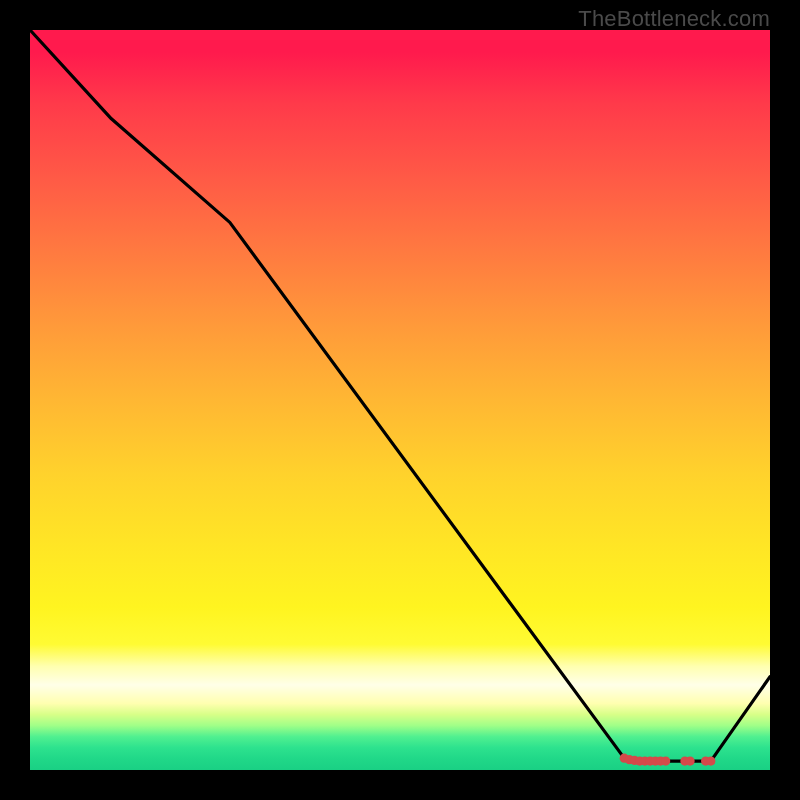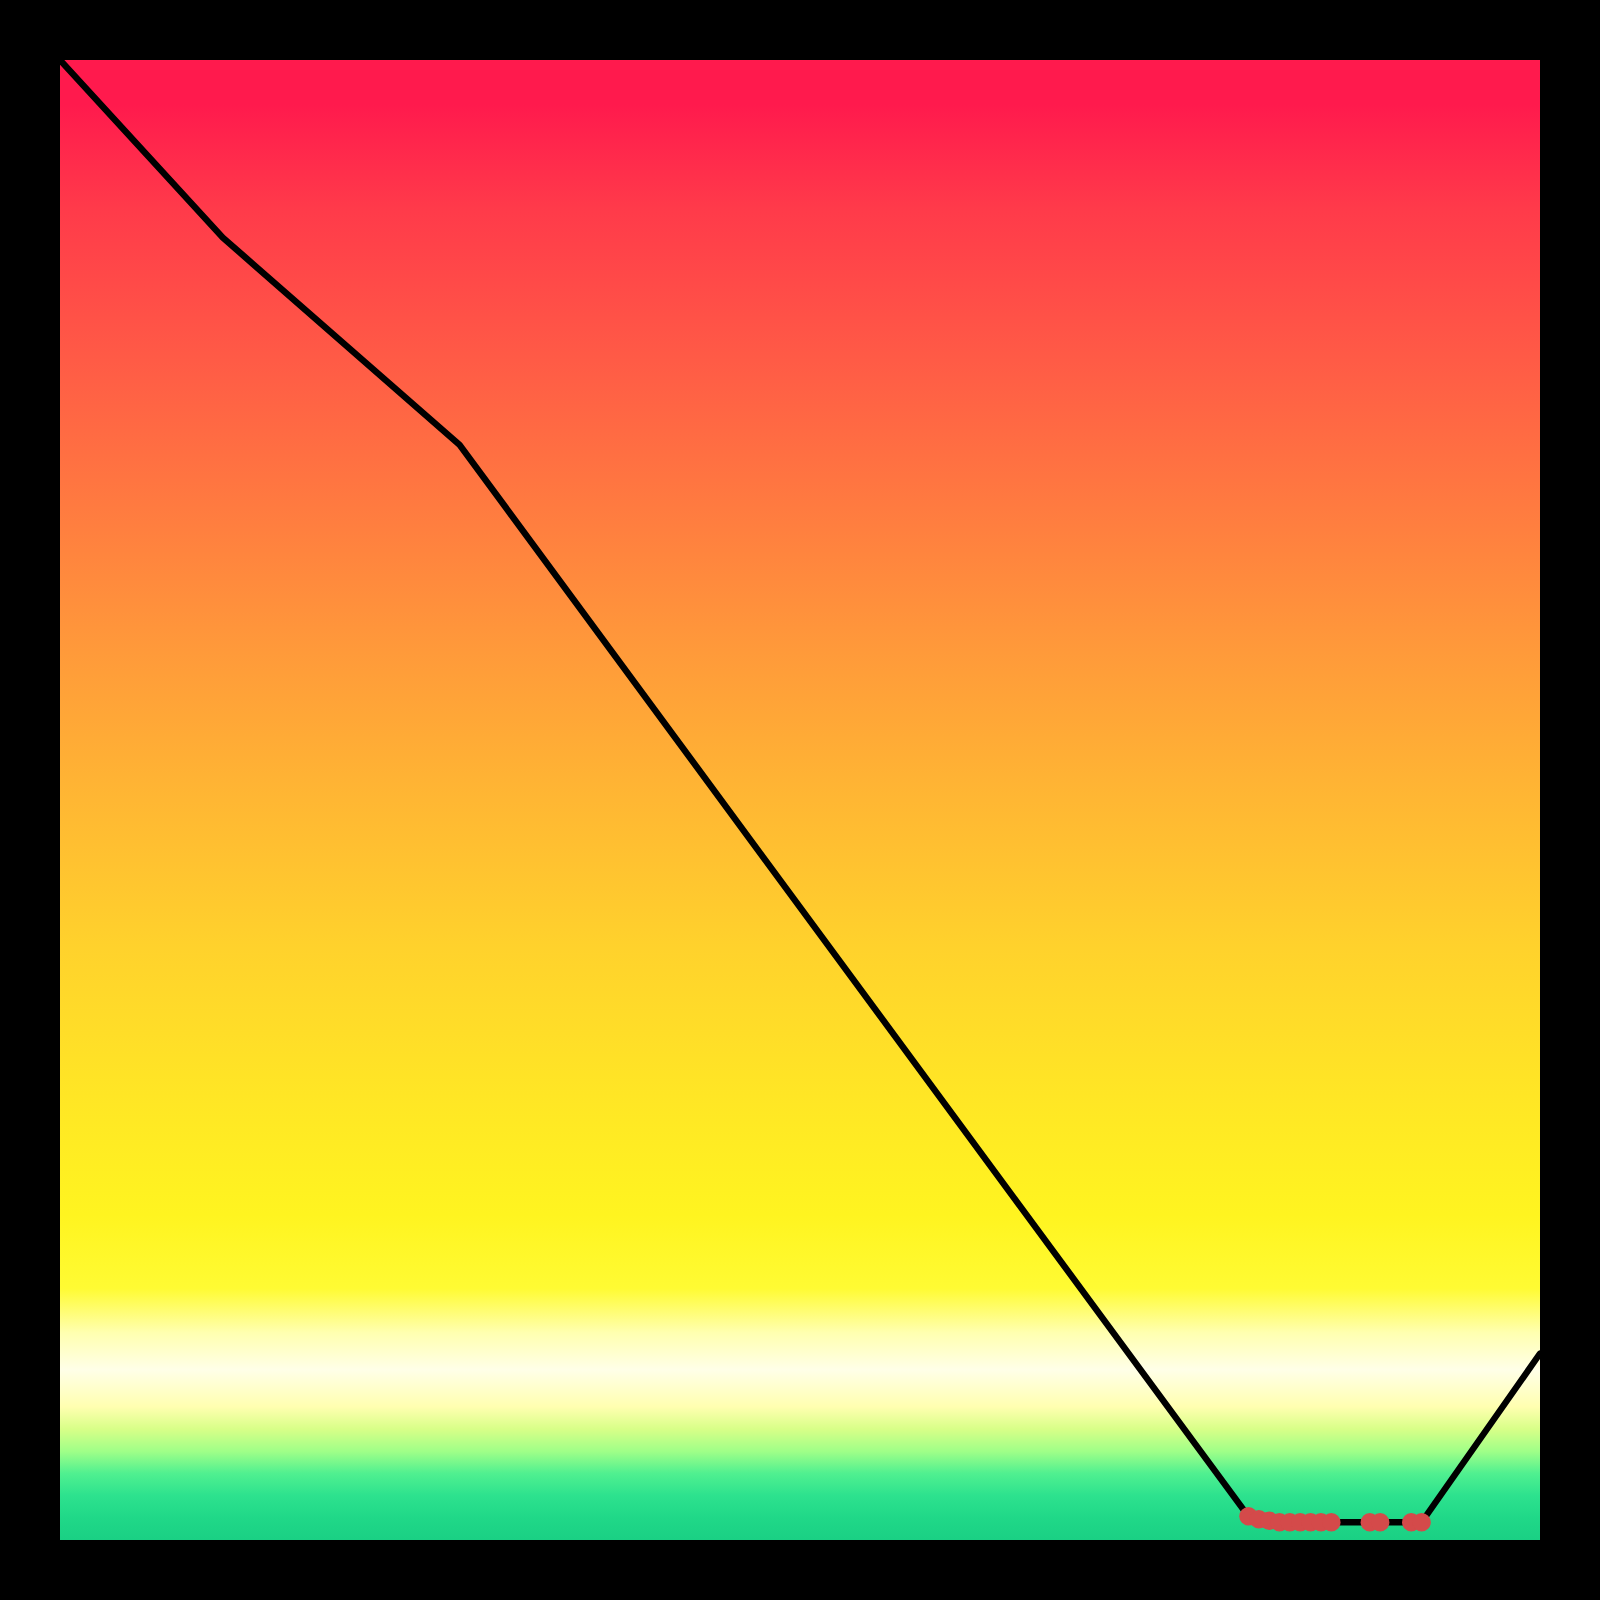--- a/index.html
+++ b/index.html
@@ -62,20 +62,21 @@
     color: #4a4a4a;
     letter-spacing: 0.2px;
     user-select: none;
   }
 </style>
 </head>
 <body>
 
 <div class="stage">
 
+  <div class="attribution">TheBottleneck.com</div>
 
   <div class="plot-area">
     <svg class="plot-svg" viewBox="0 0 740 740" preserveAspectRatio="none">
       <g>
         <path id="curve-path" fill="none" stroke="#000000" stroke-width="3.2" stroke-linejoin="round" stroke-linecap="round" d="M0.00 0.00 L81.40 88.80 L199.80 192.40 L594.22 728.16 L614.94 731.12 L635.66 731.12 L660.08 731.12 L680.80 731.12 L740.00 646.76"></path>
       </g>
       <g id="marker-layer">
           <circle cx="594.22" cy="728.16" r="4.6" fill="#d44a4a" stroke="#d44a4a" stroke-width="0"></circle>
           <circle cx="599.40" cy="729.64" r="4.6" fill="#d44a4a" stroke="#d44a4a" stroke-width="0"></circle>
           <circle cx="604.58" cy="730.38" r="4.6" fill="#d44a4a" stroke="#d44a4a" stroke-width="0"></circle>

